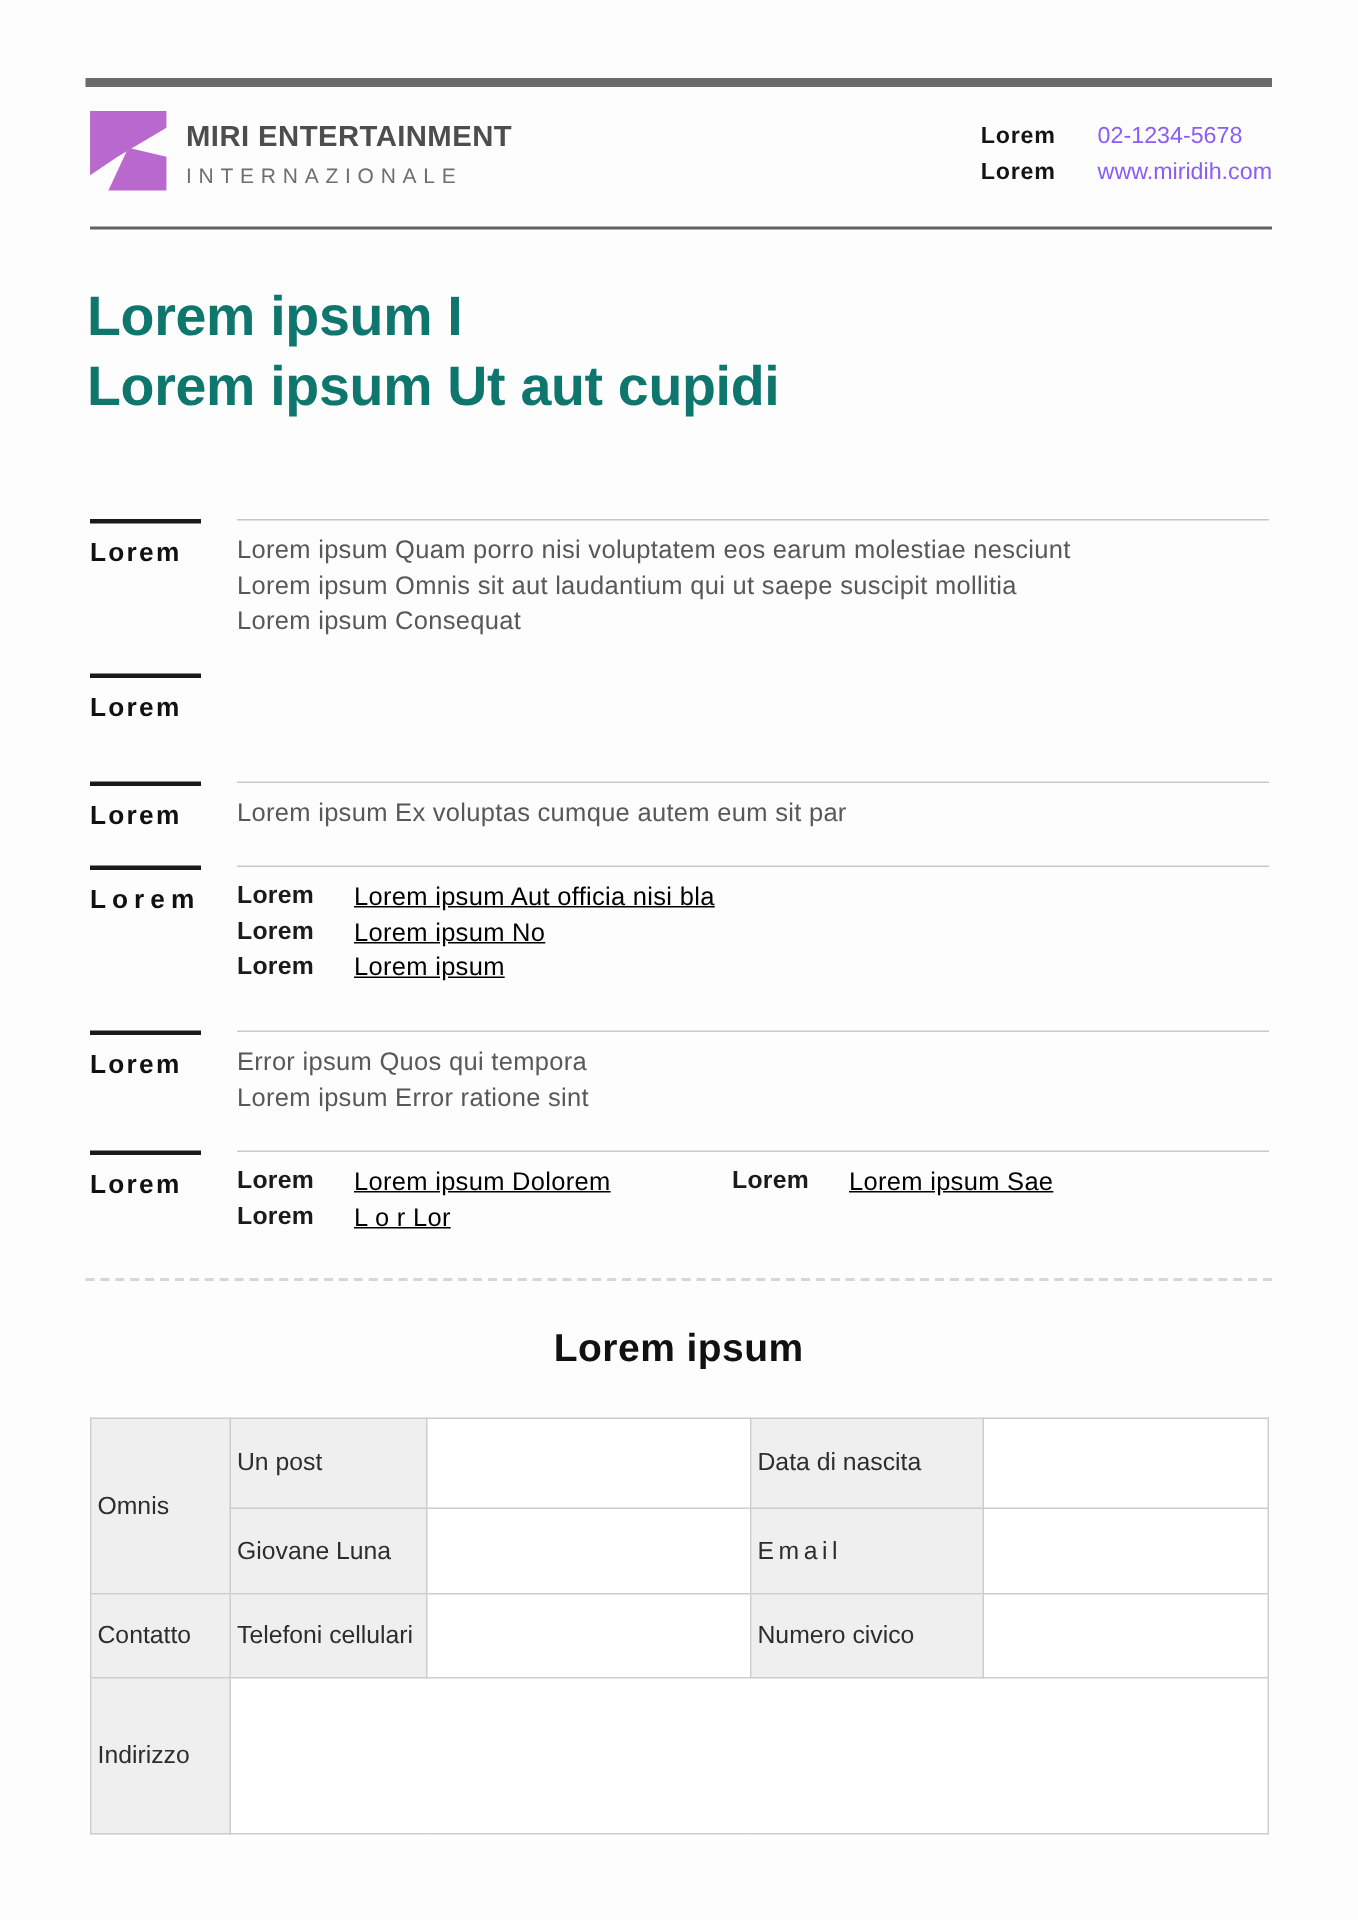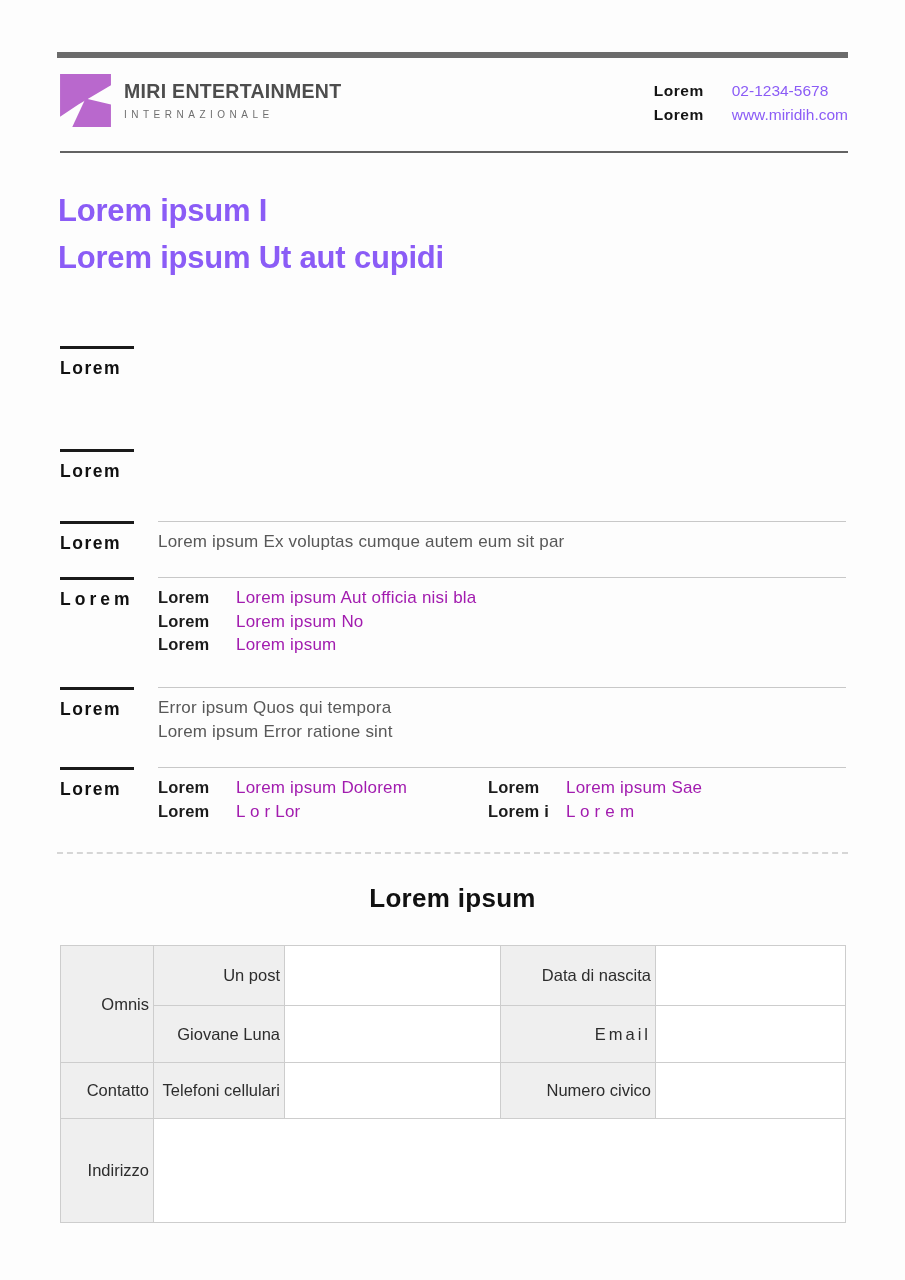--- a/index.html
+++ b/index.html
@@ -5,48 +5,48 @@
   html,body{margin:0;padding:0;}
   body{width:905px;height:1280px;background:#ffffff;font-family:"Liberation Sans",sans-serif;}
   .page{position:relative;width:905px;height:1280px;background:#fdfdfd;overflow:hidden;}
 
   .topbar{position:absolute;top:52px;left:57px;right:57px;height:6px;background:#6b6b6b;}
 
   .header{position:absolute;top:72px;left:57px;right:57px;display:flex;align-items:flex-start;}
   .logo{width:57px;height:57px;flex:0 0 auto;}
   .brand{margin-left:10px;padding-top:8px;}
   .brand-name{font-size:19.5px;font-weight:700;color:#4d4d4d;letter-spacing:0.3px;}
-  .brand-sub{font-size:10px;color:#6e6e6e;letter-spacing:4.5px;margin-top:6px;}
+  .brand-sub{font-size:14px;color:#6e6e6e;letter-spacing:4.5px;margin-top:6px;}
   .contact{margin-left:auto;padding-top:10px;display:grid;grid-template-columns:auto auto;column-gap:28px;row-gap:6px;font-size:15.5px;}
   .c-label{font-weight:700;color:#141414;letter-spacing:0.5px;}
   .c-value{color:#8b5cf6;}
 
   .header-divider{position:absolute;top:151px;left:60px;right:57px;height:2px;background:#636363;}
 
-  .doc-title{position:absolute;top:188px;left:58px;font-size:31px;line-height:46.5px;font-weight:700;color:#8b5cf6;letter-spacing:-0.2px;}
+  .doc-title{position:absolute;top:188px;left:58px;font-size:37px;line-height:46.5px;font-weight:700;color:#0f766e;letter-spacing:-0.2px;}
 
   .sections{position:absolute;top:346px;left:60px;width:786px;}
   .section{display:flex;align-items:flex-start;}
   .sec-label{width:74px;flex:0 0 auto;border-top:3.5px solid #1a1a1a;padding-top:9px;font-size:17.5px;font-weight:700;color:#111;letter-spacing:1.5px;}
   .sec-label.sp{letter-spacing:4px;}
   .sec-body{flex:1;margin-left:24px;border-top:1.5px solid #c8c8c8;padding-top:8px;font-size:17px;color:#585858;line-height:23.5px;letter-spacing:0.2px;}
   .s1{height:103px}.s2{height:72px}.s3{height:56px}.s4{height:110px}.s5{height:80px}.s6{height:86px}
   .kv{display:flex;line-height:23.5px;}
   .kv .k{width:78px;flex:0 0 auto;font-weight:700;color:#1b1b1b;font-size:16.5px;}
-  .kv .v{color:#a21caf;}
+  .kv .v{color:#000000;text-decoration:underline;}
   .twocol{display:flex;}
   .twocol .c1{width:330px;flex:0 0 auto;}
   .twocol .c2{flex:1;}
 
   .dashed-divider{position:absolute;top:852px;left:57px;right:57px;border-top:2px dashed #d6d6d6;}
 
   .form-title{position:absolute;top:883px;left:0;right:0;text-align:center;font-size:26px;font-weight:600;color:#111;letter-spacing:0.3px;}
 
   table.form{position:absolute;top:945px;left:60px;width:785px;border-collapse:collapse;table-layout:fixed;}
-  table.form td{border:1.5px solid #cdcdcd;font-size:16.5px;font-weight:400;text-align:right;vertical-align:middle;color:#2d2d2d;padding:0 4px;}
+  table.form td{border:1.5px solid #cdcdcd;font-size:16.5px;font-weight:400;text-align:left;vertical-align:middle;color:#2d2d2d;padding:0 4px;}
   table.form td.hd{background:#efefef;}
   table.form td.blank{background:#ffffff;}
   .ls-email{letter-spacing:3px;}
 </style>
 </head>
 <body>
 
 <div class="page">
 
   <div class="topbar"></div>
@@ -72,20 +72,25 @@
 
   <div class="doc-title">
     <div>Lorem ipsum I</div>
     <div>Lorem ipsum Ut aut cupidi</div>
   </div>
 
   <div class="sections">
 
     <div class="section s1">
       <div class="sec-label">Lorem</div>
+      <div class="sec-body">
+        <div>Lorem ipsum Quam porro nisi voluptatem eos earum molestiae nesciunt</div>
+        <div>Lorem ipsum Omnis sit aut laudantium qui ut saepe suscipit mollitia</div>
+        <div>Lorem ipsum Consequat</div>
+      </div>
     </div>
 
     <div class="section s2">
       <div class="sec-label">Lorem</div>
     </div>
 
     <div class="section s3">
       <div class="sec-label">Lorem</div>
       <div class="sec-body">
         <div>Lorem ipsum Ex voluptas cumque autem eum sit par</div>
@@ -129,24 +134,20 @@
           <div class="kv">
             <span class="k">Lorem</span>
             <span class="v">L o r Lor</span>
           </div>
         </div>
         <div class="c2">
           <div class="kv">
             <span class="k">Lorem</span>
             <span class="v">Lorem ipsum Sae</span>
           </div>
-          <div class="kv">
-            <span class="k">Lorem i</span>
-            <span class="v">L o r e m</span>
-          </div>
         </div>
       </div>
     </div>
 
   </div>
 
   <div class="dashed-divider"></div>
 
   <div class="form-title">Lorem ipsum</div>
 

